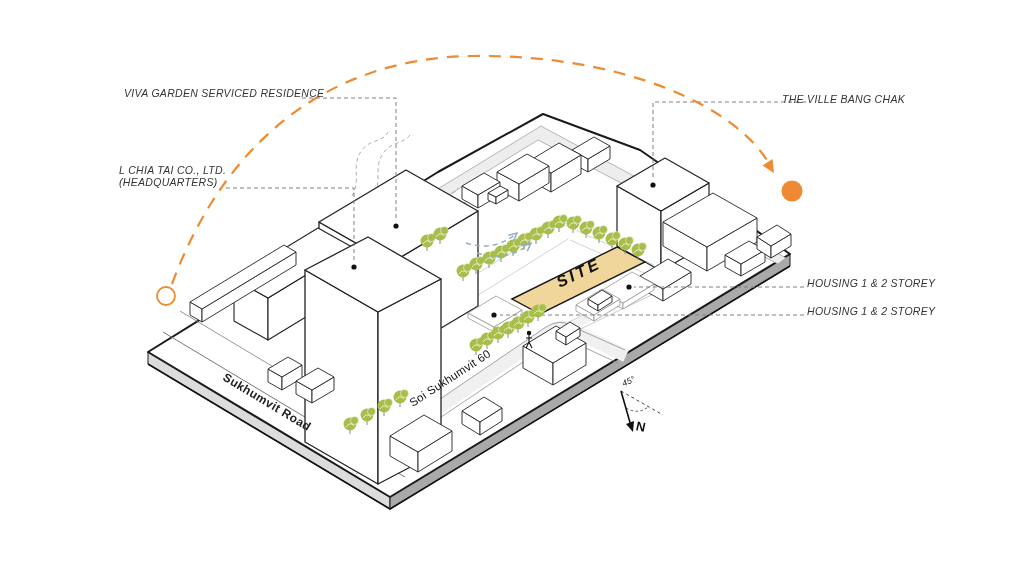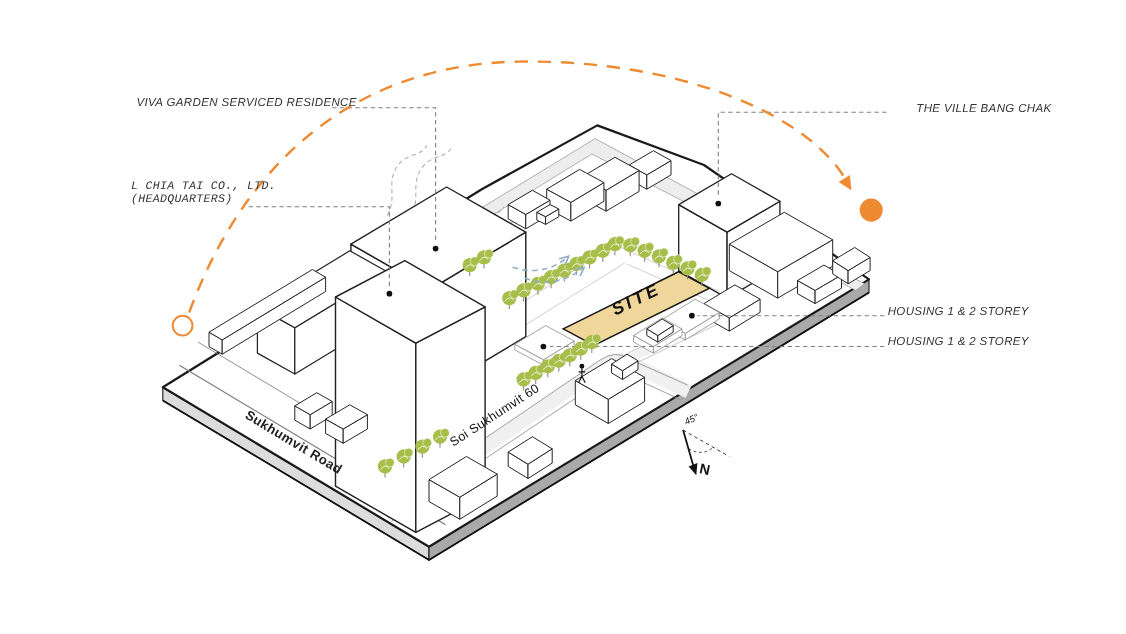--- a/index.html
+++ b/index.html
@@ -401,25 +401,25 @@
     <path class="orange-stroke" fill="none" stroke-width="2.2" stroke-dasharray="12 9" d="M172,284 C225,140 330,58 472,56 C618,54 737,104 771,167"></path>
     <polygon class="orange-fill" points="774,173 772.6,159 762.5,165.5"></polygon>
     <circle cx="166" cy="296" r="9" fill="#fff" class="orange-stroke" stroke-width="1.8"></circle>
     <circle cx="792" cy="191" r="10.5" class="orange-fill" stroke="none"></circle>
   </g>
 </svg>
 
   <div class="lbl" style="left:124px;top:87px;">
     <span>VIVA GARDEN SERVICED RESIDENCE</span>
   </div>
-  <div class="lbl" style="left:119px;top:164px;font-family:Liberation Mono, monospace;">
+  <div class="lbl" style="left:119px;top:164px;">
     <span>L CHIA TAI CO., LTD.</span>
     <span>(HEADQUARTERS)</span>
   </div>
-  <div class="lbl" style="left:833px;top:93px;">THE VILLE BANG CHAK</div>
+  <div class="lbl" style="left:782px;top:93px;">THE VILLE BANG CHAK</div>
   <div class="lbl" style="left:807px;top:277px;">HOUSING 1 &amp; 2 STOREY</div>
   <div class="lbl" style="left:807px;top:305px;">HOUSING 1 &amp; 2 STOREY</div>
   <div class="site-lbl">SITE</div>
   <div class="road-main-lbl">Sukhumvit Road</div>
   <div class="road-soi-lbl">Soi Sukhumvit 60</div>
   <div class="north-n">N</div>
   <div class="north-angle">45°</div>
 </div>
 
 </body></html>

